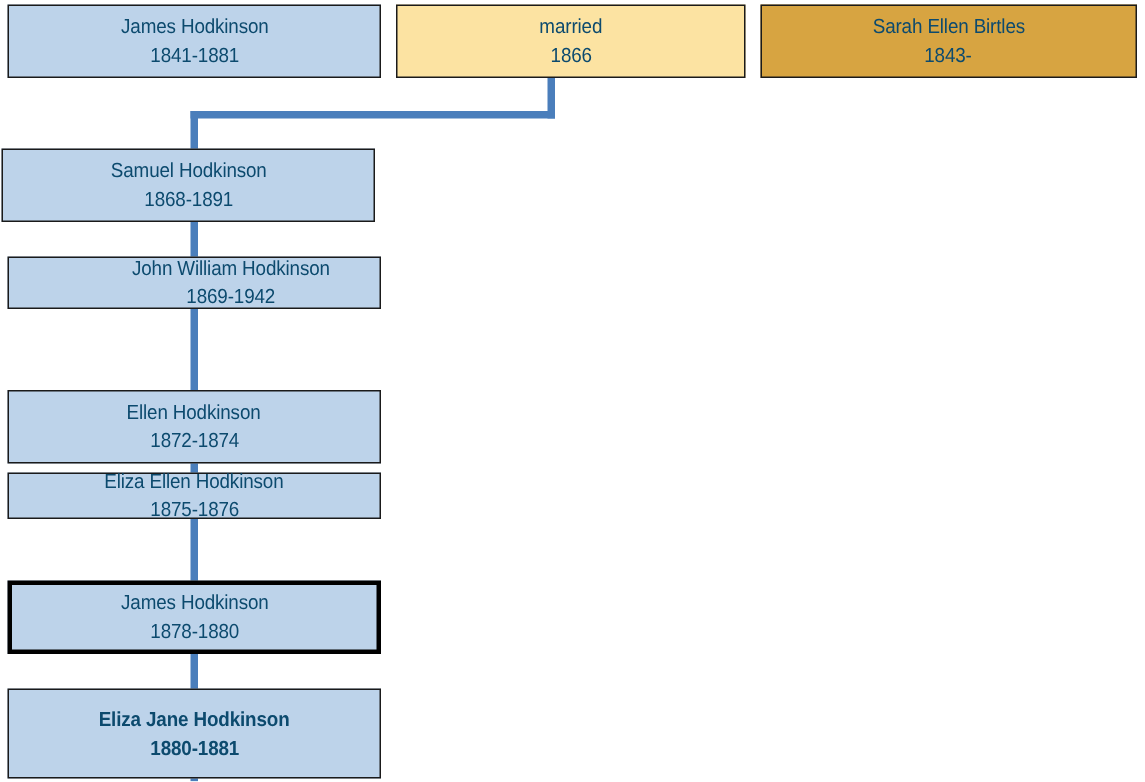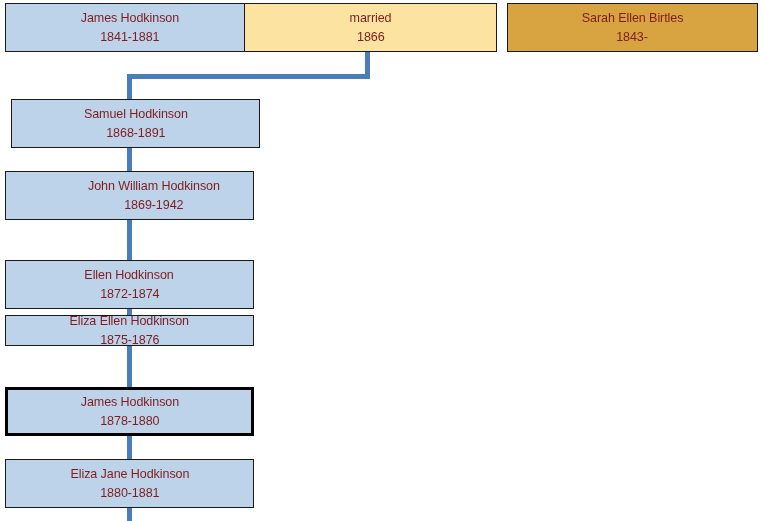--- a/index.html
+++ b/index.html
@@ -20,21 +20,21 @@
   
   .node {
     position: absolute;
     box-sizing: border-box;
     border: 1px solid #1a1a1a;
     display: flex;
     flex-direction: column;
     align-items: center;
     justify-content: center;
     text-align: center;
-    color: #7f1d1d;
+    color: #0c4a6e;
     line-height: 1.18;
     z-index: 3;
   }
   .node .nm,
   .node .dt {
     display: block;
     font-size: 13.5px;
     letter-spacing: -0.1px;
     transform: scaleX(0.93);
     white-space: nowrap;
@@ -62,59 +62,59 @@
 </head>
 <body>
 
 <div id="page">
 
   <div class="node fill-blue" style="left:5px; top:3px; width:249px; height:49px;">
     <span class="nm">James Hodkinson</span>
     <span class="dt">1841-1881</span>
   </div>
 
-  <div class="node fill-yellow" style="left:244px; top:3px; width:253px; height:49px;">
+  <div class="node fill-yellow" style="left:264px; top:3px; width:233px; height:49px;">
     <span class="nm">married</span>
     <span class="dt">1866</span>
   </div>
 
   <div class="node fill-orange" style="left:507px; top:3px; width:251px; height:49px;">
     <span class="nm">Sarah Ellen Birtles</span>
     <span class="dt">1843-</span>
   </div>
 
   <div class="conn" style="left:365px; top:52px; width:5px; height:27px;"></div>
 
   <div class="conn" style="left:127px; top:74px; width:243px; height:5px;"></div>
 
   <div class="conn" style="left:127px; top:74px; width:5px; height:447px;"></div>
 
-  <div class="node fill-blue" style="left:11px; top:99px; width:249px; height:49px;">
+  <div class="node fill-blue" style="left:1px; top:99px; width:249px; height:49px;">
     <span class="nm">Samuel Hodkinson</span>
     <span class="dt">1868-1891</span>
   </div>
 
-  <div class="node fill-blue" style="left:5px; top:171px; width:249px; height:49px;padding-left:48px;">
+  <div class="node fill-blue" style="left:5px; top:171px; width:249px; height:35px;padding-left:48px;">
     <span class="nm">John William Hodkinson</span>
     <span class="dt">1869-1942</span>
   </div>
 
   <div class="node fill-blue" style="left:5px; top:260px; width:249px; height:49px;">
     <span class="nm">Ellen Hodkinson</span>
     <span class="dt">1872-1874</span>
   </div>
 
   <div class="node fill-blue" style="left:5px; top:315px; width:249px; height:31px;">
     <span class="nm">Eliza Ellen Hodkinson</span>
     <span class="dt">1875-1876</span>
   </div>
 
   <div class="node fill-blue highlight" style="left:5px; top:387px; width:249px; height:49px;">
     <span class="nm">James Hodkinson</span>
     <span class="dt">1878-1880</span>
   </div>
 
-  <div class="node fill-blue" style="left:5px; top:459px; width:249px; height:49px;">
+  <div class="node fill-blue" style="left:5px; top:459px; width:249px; height:60px;font-weight:bold;">
     <span class="nm">Eliza Jane Hodkinson</span>
     <span class="dt">1880-1881</span>
   </div>
 
 </div>
 
 </body></html>

